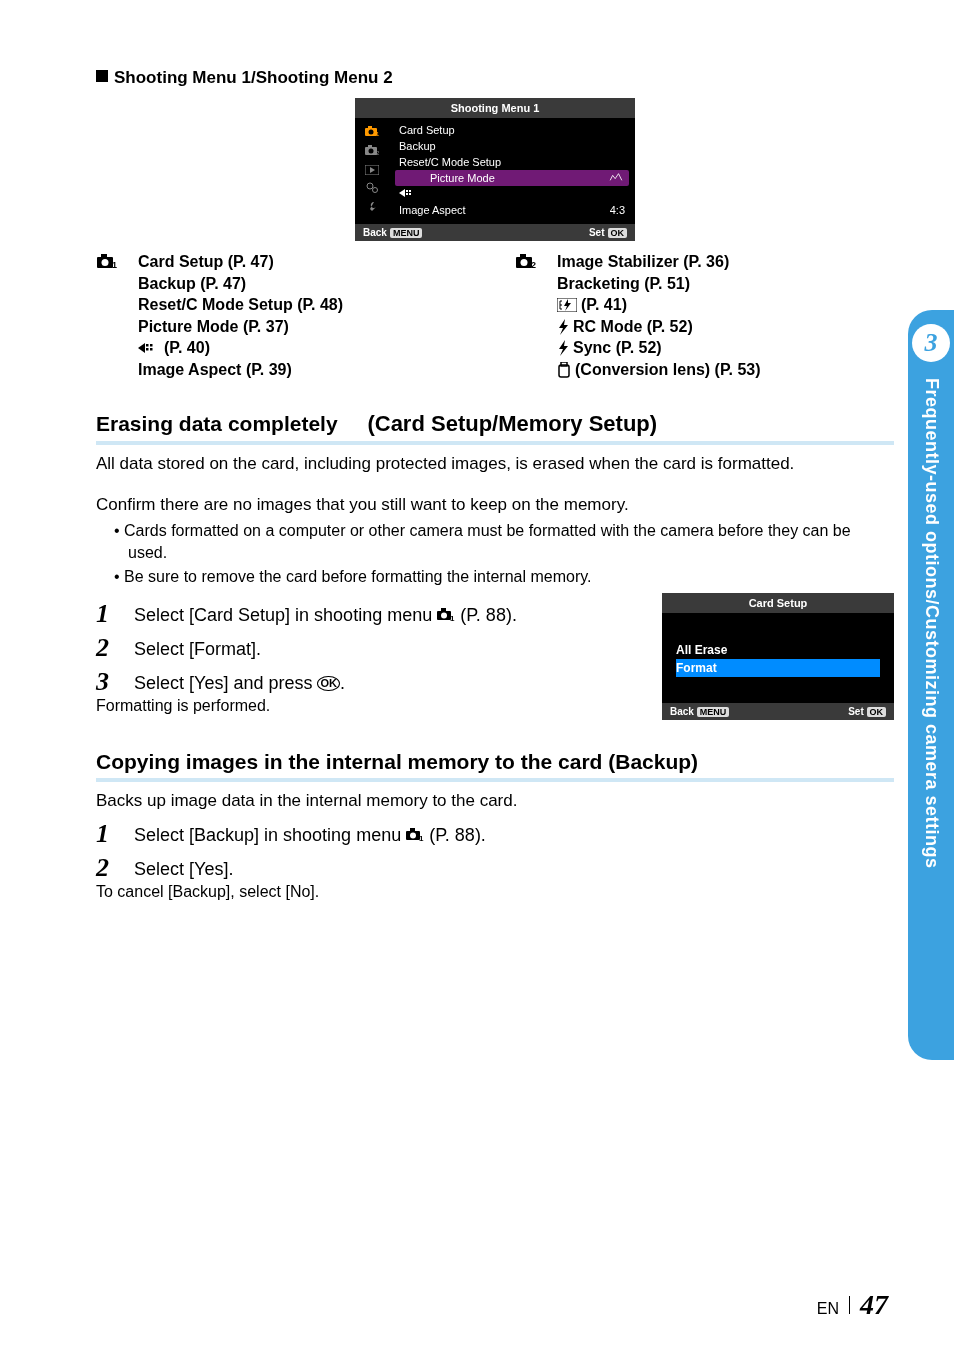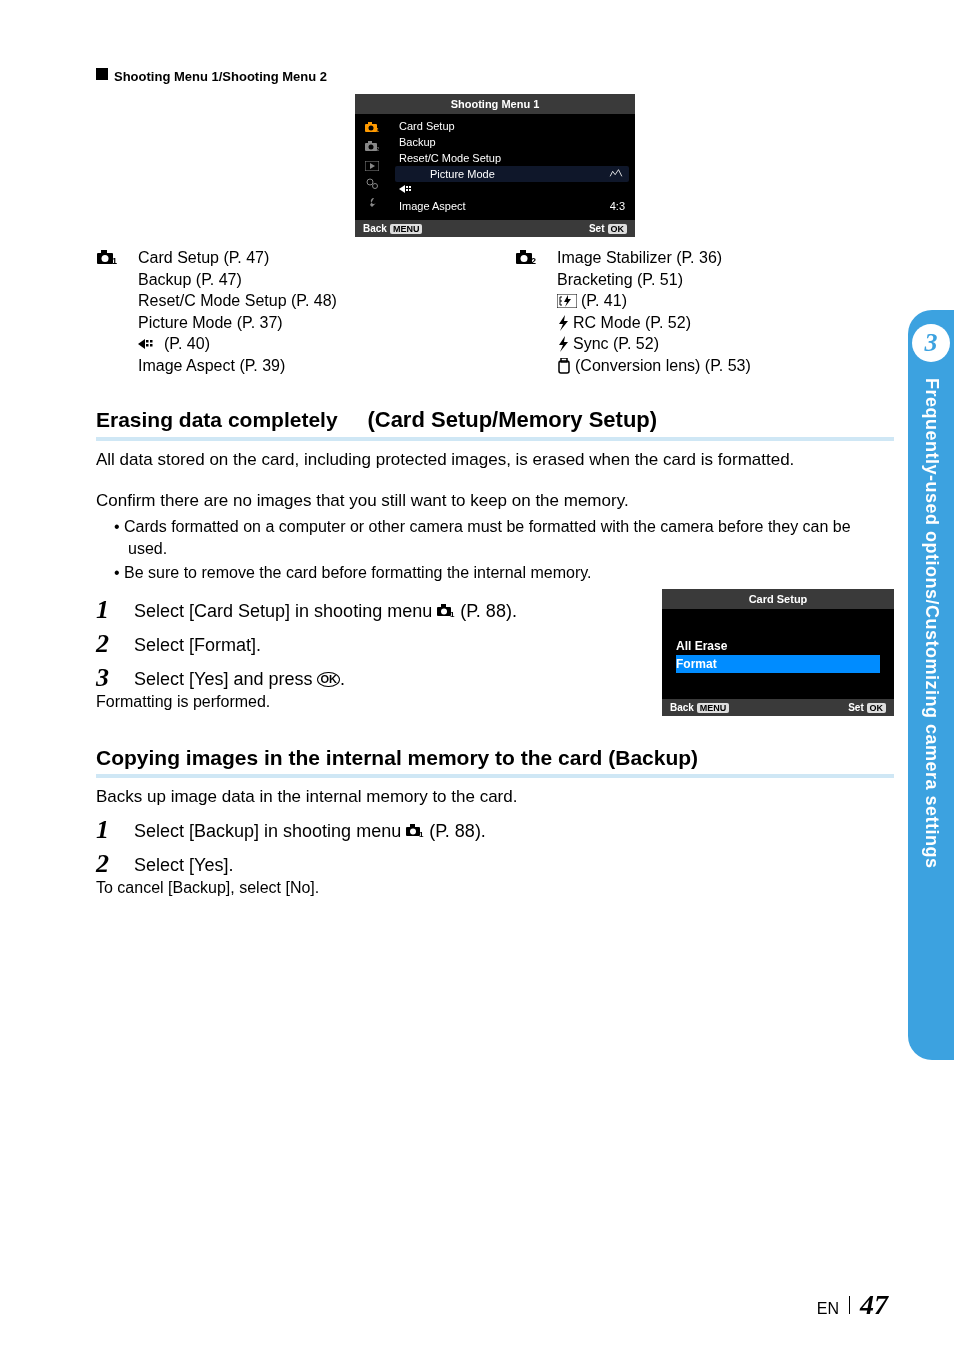--- a/index.html
+++ b/index.html
@@ -1,44 +1,44 @@
 <!DOCTYPE html>
 <html><head>
 <meta charset="utf-8">
 <style>
   * { margin: 0; padding: 0; box-sizing: border-box; }
   body { width: 954px; height: 1357px; font-family: Arial, Helvetica, sans-serif; position: relative; background: #fff; color: #000; }
 
   .page { padding: 68px 60px 0 96px; position: relative; }
 
-  .section-title { font-weight: bold; font-size: 13px; margin-bottom: 10px; }
+  .section-title { font-weight: bold; font-size: 17px; margin-bottom: 10px; }
   .section-title .sq { display:inline-block; width:12px; height:12px; background:#000; margin-right:6px; vertical-align: 1px;}
 
   
   .menubox { width: 280px; margin: 8px auto 10px auto; background: #000; color: #fff; font-size: 12px; border-radius: 2px; }
   .menubox .titlebar { background:#3a3a3a; text-align:center; font-weight:bold; padding:4px 0; font-size:11px;}
   .menubox .body { display:flex; }
   .menubox .tabs { width: 34px; background:#000; display:flex; flex-direction:column; align-items:center; justify-content:space-around; padding:6px 0;}
   .menubox .tabs .ic { color:#e0e0e0; font-size:12px; line-height:16px;}
   .menubox .tabs .ic.sel { color:#ff9a00;}
   .menubox .items { flex:1; padding:4px 6px 6px 6px; }
   .menubox .row { display:flex; justify-content:space-between; padding:2px 4px; font-size:11px;}
-  .menubox .row.hi { background:#0f172a; color:#fff; border-radius:2px;padding-left:35px; }
+  .menubox .row.hi { background:#701a75; color:#fff; border-radius:2px;padding-left:35px; }
   .menubox .row .val { color:#fff; font-size:11px;}
   .menubox .row .icn svg { height:10px;}
   .menubox .footer { display:flex; justify-content:space-between; background:#3a3a3a; padding:3px 8px; font-size:10px; font-weight:bold;}
   .menubox .footer .lab { display:inline-flex; align-items:center; gap:3px;}
   .menubox .footer .pill { display:inline-block; background:#ddd; color:#000; padding:0 3px; border-radius:2px; font-size:9px;}
 
   
   .twocol { display:flex; gap:40px; margin-top:6px; font-size:16px; }
   .twocol .col { flex:1; display:flex; gap:20px; align-items:flex-start; }
   .twocol .camicon { padding-top:2px; }
   .twocol .lines { line-height:1.35; }
-  .twocol .lines .line { display:flex; align-items:center; gap:4px;}
+  .twocol .lines .line { display:flex; align-items:center; gap:4px;font-weight:bold;}
   .twocol .lines .line svg { flex-shrink:0;}
 
   h2.subhead { font-size: 21px; font-weight: bold; margin-top: 30px; padding-bottom: 4px; border-bottom: 4px solid #cfe7f5; }
   h2.subhead .paren { font-size: 22px; margin-left: 24px; }
   .bodytext { font-size: 17px; line-height:1.35; margin-top:8px;}
   .bullets { margin: 4px 0 6px 18px; }
   .bullets li { font-size:16px; line-height:1.35; margin-bottom:2px; text-indent:-14px; padding-left:14px; list-style:none;}
   .bullets li:before { content:"• "; }
 
   .steps { margin-top:8px; }

